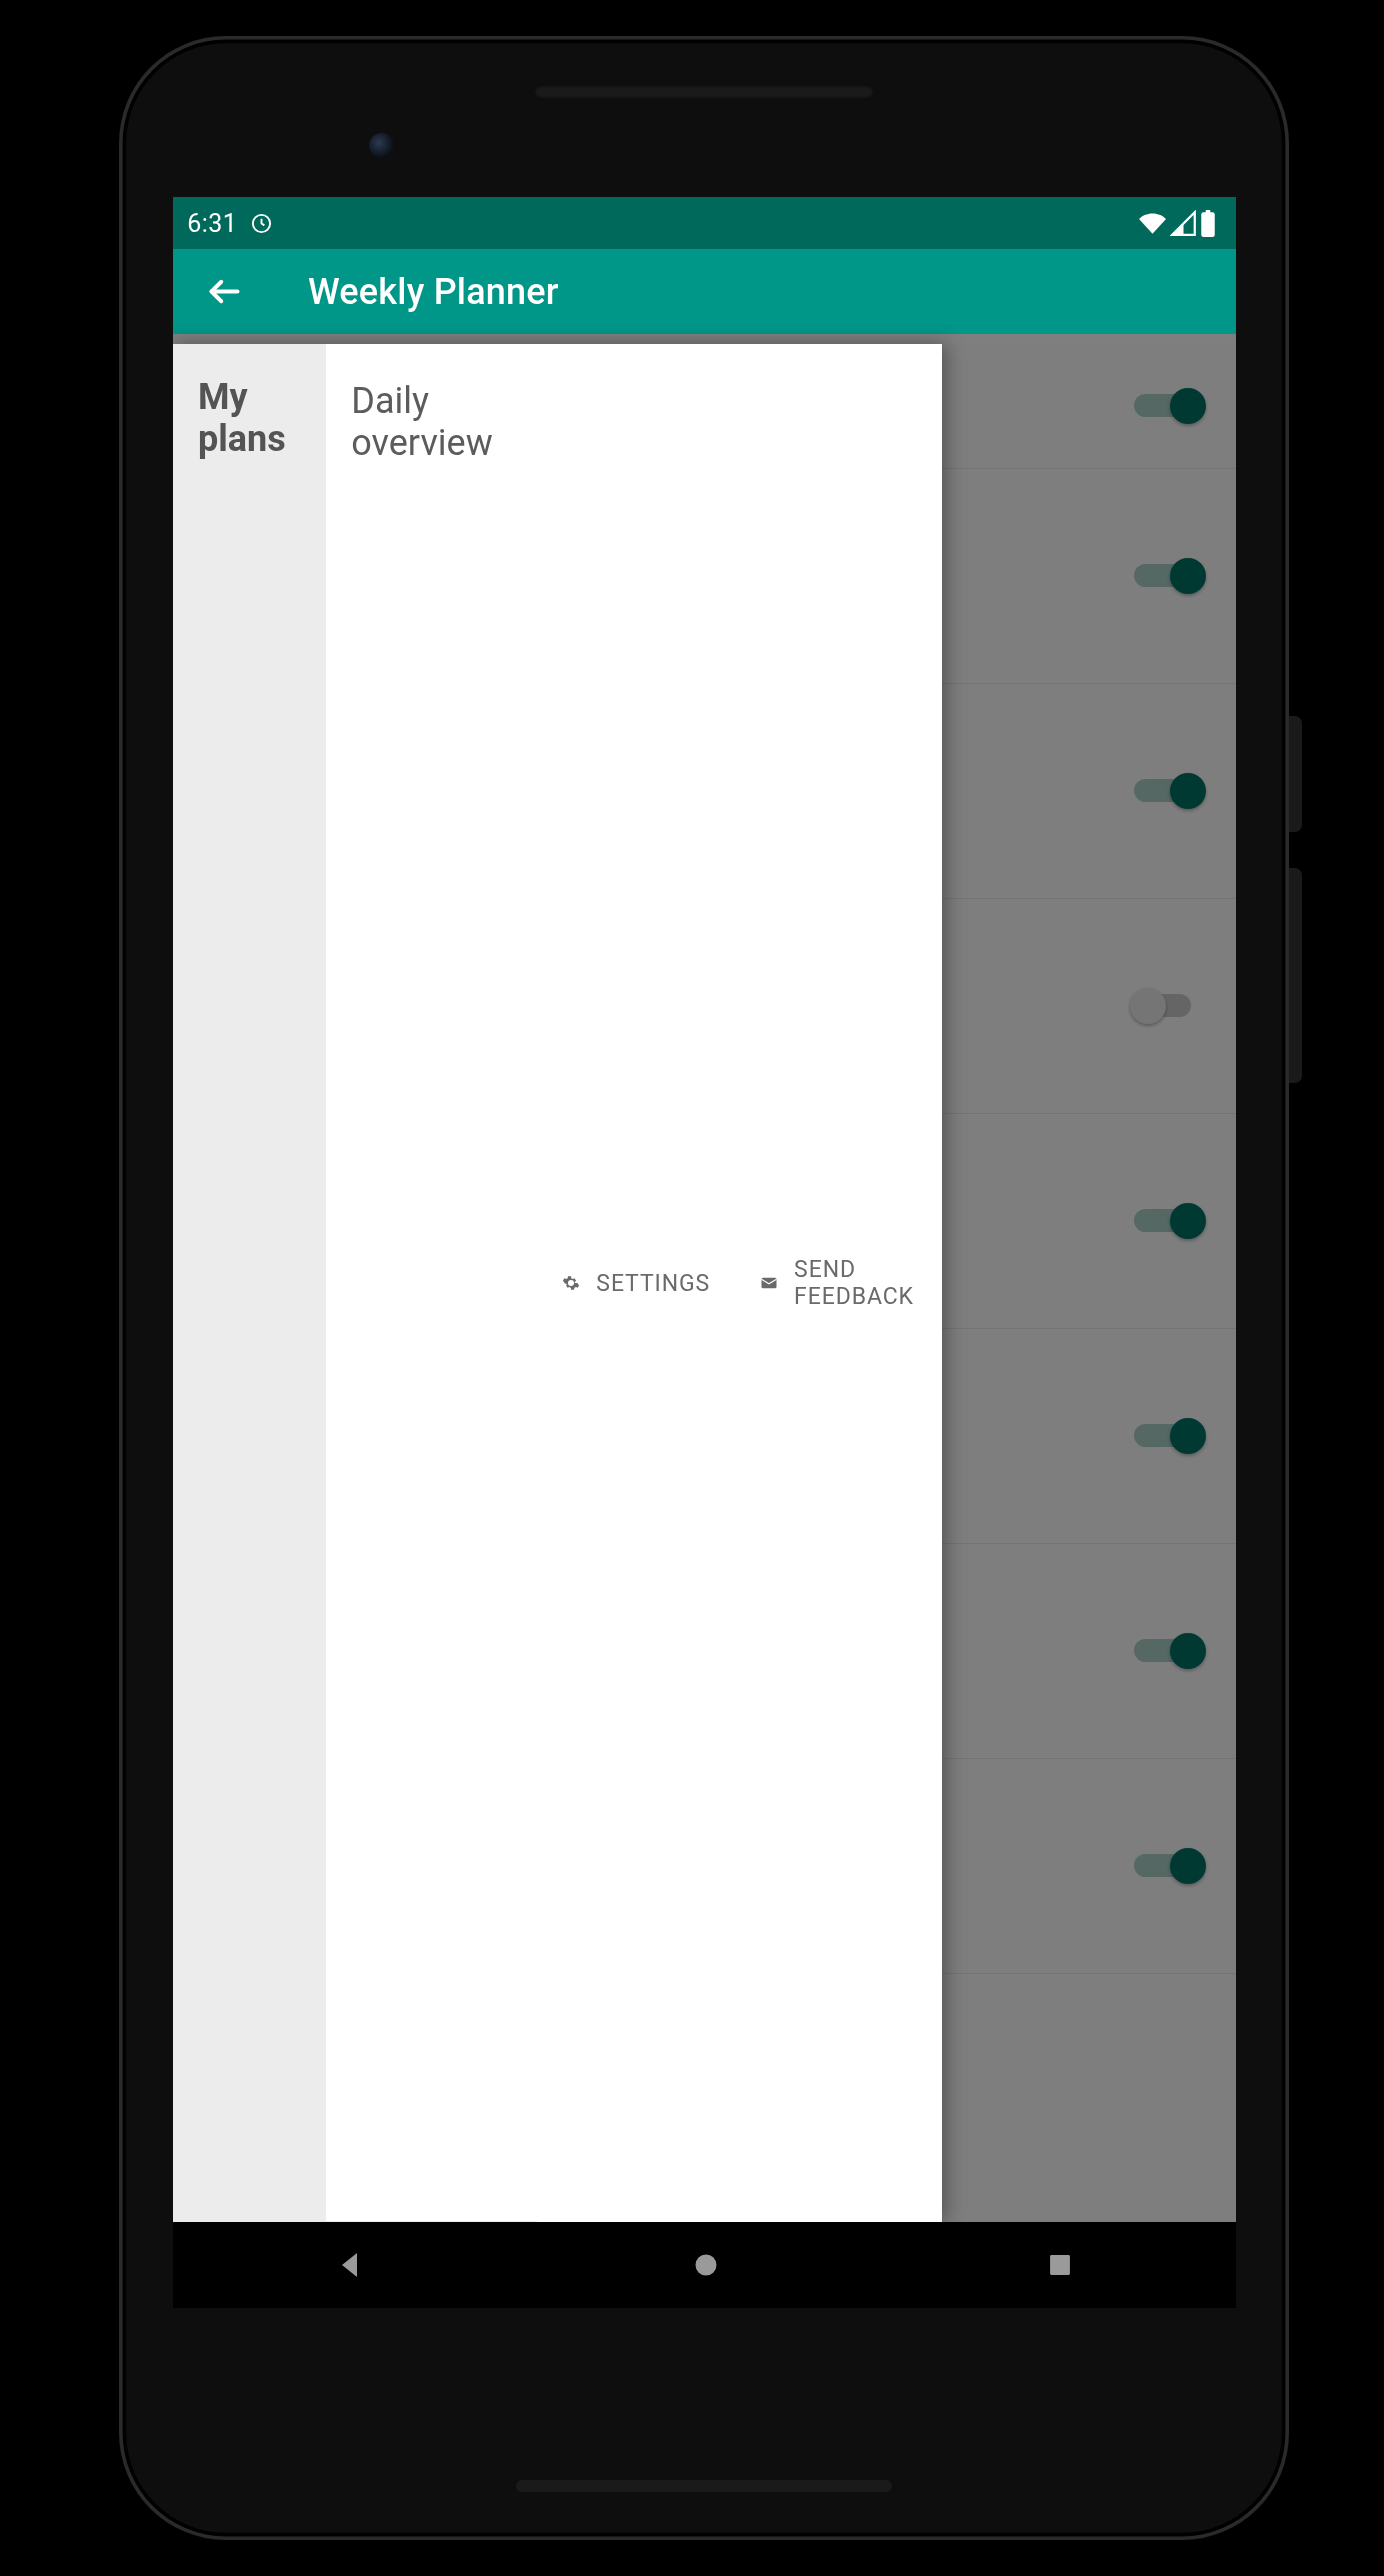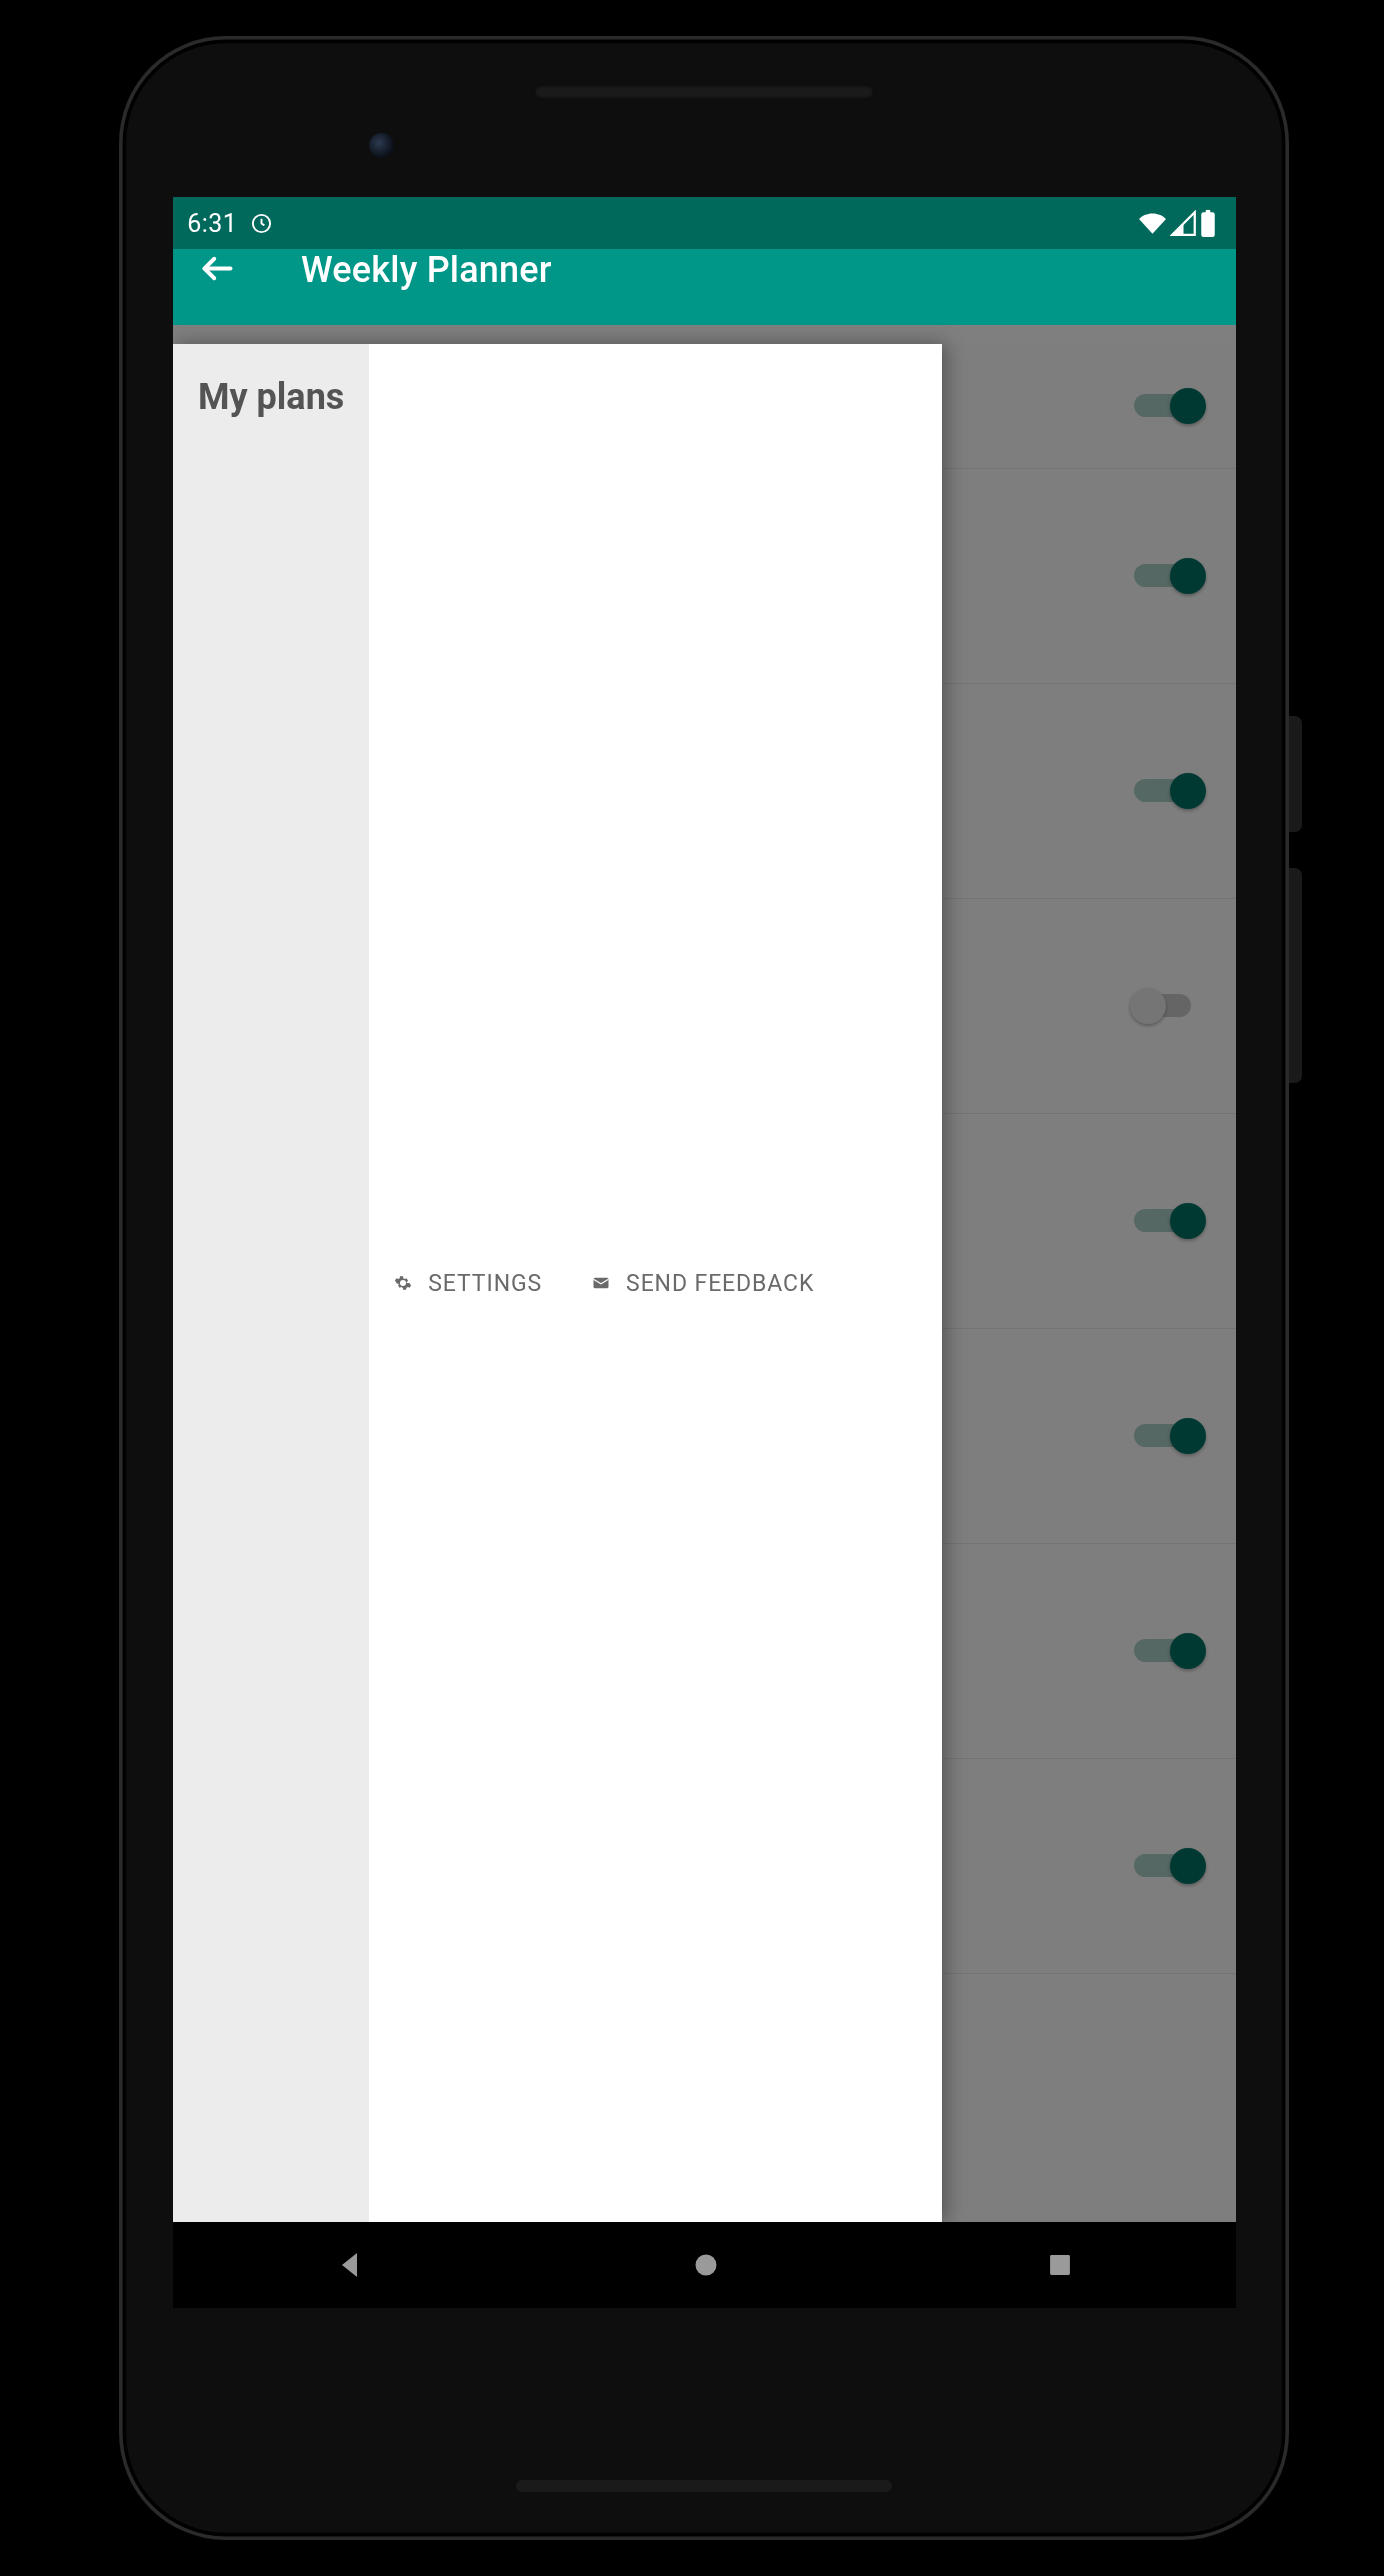--- a/index.html
+++ b/index.html
@@ -85,24 +85,25 @@
       color: #fff;
       font-size: 25px;
     }
     .status-left { display: flex; align-items: center; }
     .status-time { font-weight: 400; letter-spacing: 0.4px; margin-right: 12.5px; }
     .status-icons-right { margin-left: auto; display: flex; align-items: center; gap: 3.6px; }
     .ic { display: inline-flex; }
 
     
     .app-bar {
-      height: 76px;
+      height: 85px;
       background: #009688;
       display: flex;
-      padding-left: 25px;
+      align-items: center;
+      padding-left: 32px;
       color: #fff;
     }
     .back-arrow { display:inline-flex; cursor:pointer; }
     .app-title {
       font-size: 36px;
       font-weight: 500;
       margin-left: 64px;
       letter-spacing: 0.2px;
     }
 
@@ -308,20 +309,23 @@
           </div>
       </div>
     </div>
 
     <div class="scrim"></div>
 
     <div class="drawer">
       <div class="drawer-header">
         <div class="drawer-header-title">My plans</div>
       </div>
+      <div class="drawer-item-main">
+        <span>Daily overview</span>
+      </div>
       <div class="drawer-item">
         <span class="small-icon">
           <svg width="18" height="18" viewBox="0 0 24 24" fill="#6a6a6a">
               <path d="M12 8a4 4 0 100 8 4 4 0 000-8zm9 4a7 7 0 01-.1 1.2l2 1.6-2 3.4-2.4-1a7.5 7.5 0 01-2 1.2l-.4 2.6h-4l-.4-2.6a7.5 7.5 0 01-2-1.2l-2.4 1-2-3.4 2-1.6A7 7 0 013 12a7 7 0 01.1-1.2l-2-1.6 2-3.4 2.4 1a7.5 7.5 0 012-1.2L8 3h4l.4 2.6a7.5 7.5 0 012 1.2l2.4-1 2 3.4-2 1.6c.1.4.2.8.2 1.2z"></path>
             </svg>
         </span>
         <span class="label">SETTINGS</span>
       </div>
       <div class="drawer-item">
         <span class="small-icon">

